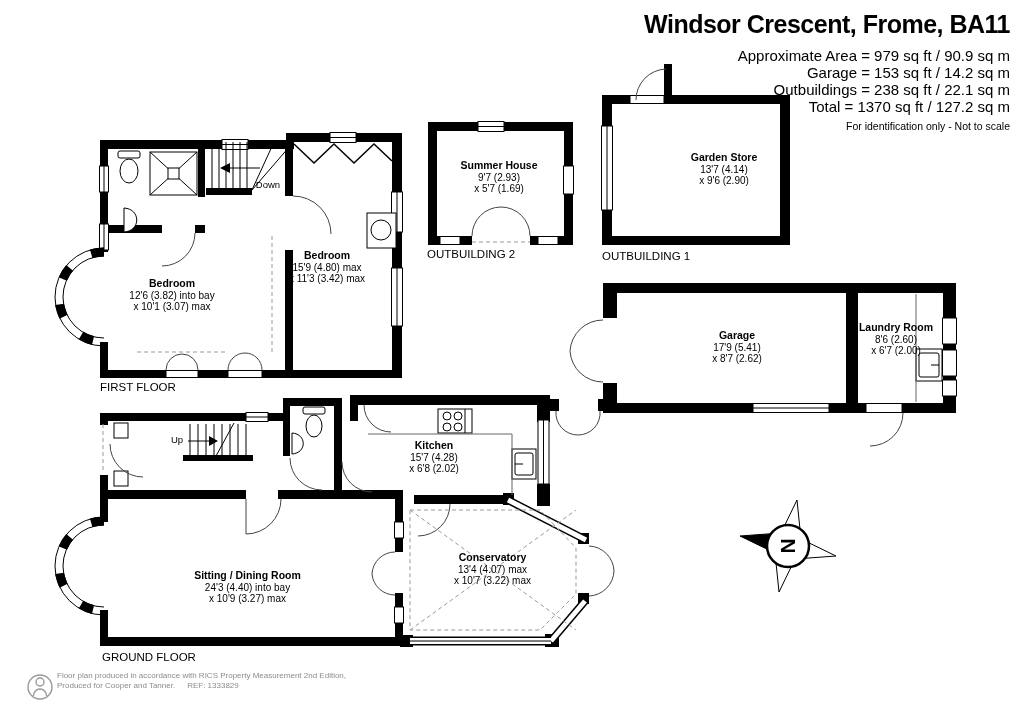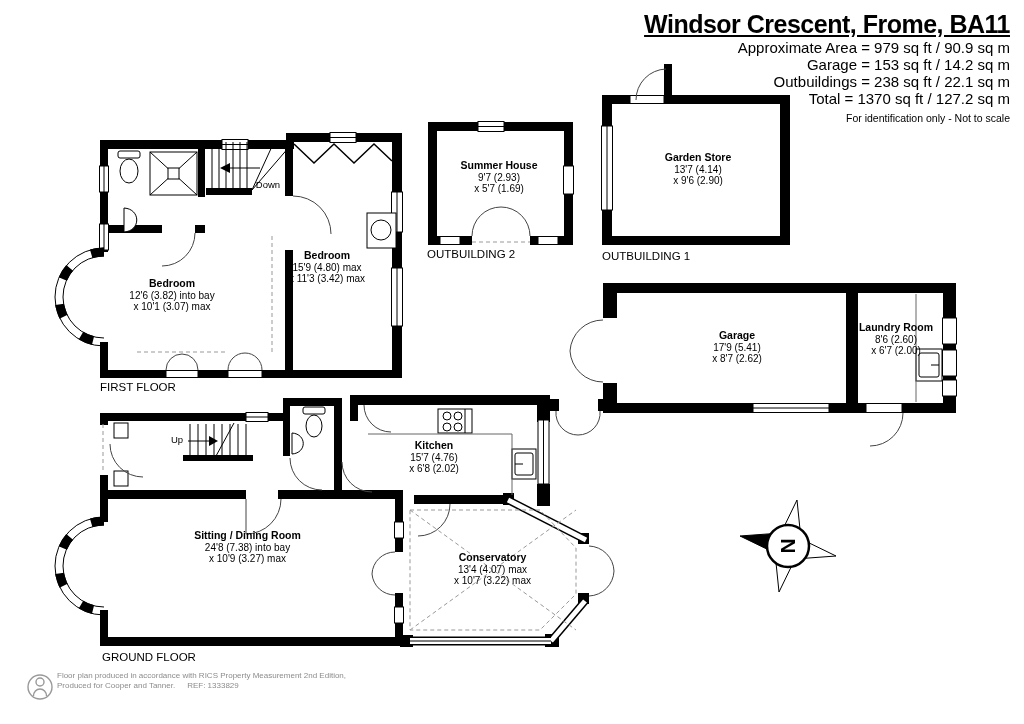--- a/index.html
+++ b/index.html
@@ -1,20 +1,20 @@
 <!DOCTYPE html>
 <html><head>
 <meta charset="utf-8">
 <style>
   html,body{margin:0;padding:0;background:#fff;}
   .page{position:relative;width:1024px;height:724px;background:#fff;overflow:hidden;
         font-family:"Liberation Sans", sans-serif;color:#000;}
   svg{position:absolute;left:0;top:0;}
   .hdr{position:absolute;right:14px;top:10px;text-align:right;}
-  .hdr-title{font-size:25px;font-weight:bold;letter-spacing:-0.5px;text-decoration:underline;}
+  .hdr-title{font-size:25px;font-weight:bold;letter-spacing:-0.5px;margin-bottom:8px;}
   .hdr-line{font-size:15px;line-height:17px;}
   .hdr-note{font-size:10.5px;margin-top:5px;}
   .room-label{position:absolute;text-align:center;}
   .rname{font-weight:bold;font-size:10.5px;line-height:11.5px;}
   .rdim{font-size:10px;line-height:11.5px;}
   .floor-label{position:absolute;font-weight:normal;font-size:11.5px;text-align:center;}
   .stair-label{position:absolute;font-weight:normal;font-size:9.5px;text-align:center;}
   .compass-n{position:absolute;left:772px;top:530px;width:32px;height:32px;line-height:32px;
              text-align:center;font-weight:bold;font-size:21px;transform:rotate(-90deg);}
   .footer{position:absolute;left:57px;top:671px;font-size:8px;line-height:10px;color:#8c8c8c;}
@@ -290,43 +290,43 @@
 <div class="room-label" style="left:247px;top:250px;width:160px">
   <div class="rname">Bedroom</div>
   <div class="rdim">15'9 (4.80) max</div>
   <div class="rdim">x 11'3 (3.42) max</div>
 </div>
 <div class="room-label" style="left:425px;top:160px;width:148px">
   <div class="rname">Summer House</div>
   <div class="rdim">9'7 (2.93)</div>
   <div class="rdim">x 5'7 (1.69)</div>
 </div>
-<div class="room-label" style="left:616px;top:152px;width:164px">
+<div class="room-label" style="left:642px;top:152px;width:164px">
   <div class="rname">Garden Store</div>
   <div class="rdim">13'7 (4.14)</div>
   <div class="rdim">x 9'6 (2.90)</div>
 </div>
 <div class="room-label" style="left:657px;top:330px;width:160px">
   <div class="rname">Garage</div>
   <div class="rdim">17'9 (5.41)</div>
   <div class="rdim">x 8'7 (2.62)</div>
 </div>
 <div class="room-label" style="left:822px;top:322px;width:148px">
   <div class="rname">Laundry Room</div>
   <div class="rdim">8'6 (2.60)</div>
   <div class="rdim">x 6'7 (2.00)</div>
 </div>
 <div class="room-label" style="left:354px;top:440px;width:160px">
   <div class="rname">Kitchen</div>
-  <div class="rdim">15'7 (4.76)</div>
+  <div class="rdim">15'7 (4.28)</div>
   <div class="rdim">x 6'8 (2.02)</div>
 </div>
-<div class="room-label" style="left:145px;top:530px;width:205px">
+<div class="room-label" style="left:145px;top:570px;width:205px">
   <div class="rname">Sitting / Dining Room</div>
-  <div class="rdim">24'8 (7.38) into bay</div>
+  <div class="rdim">24'3 (4.40) into bay</div>
   <div class="rdim">x 10'9 (3.27) max</div>
 </div>
 <div class="room-label" style="left:410px;top:552px;width:165px">
   <div class="rname">Conservatory</div>
   <div class="rdim">13'4 (4.07) max</div>
   <div class="rdim">x 10'7 (3.22) max</div>
 </div>
 
 <div class="floor-label" style="left:100px;top:381px">FIRST FLOOR</div>
 <div class="floor-label" style="left:102px;top:651px">GROUND FLOOR</div>

